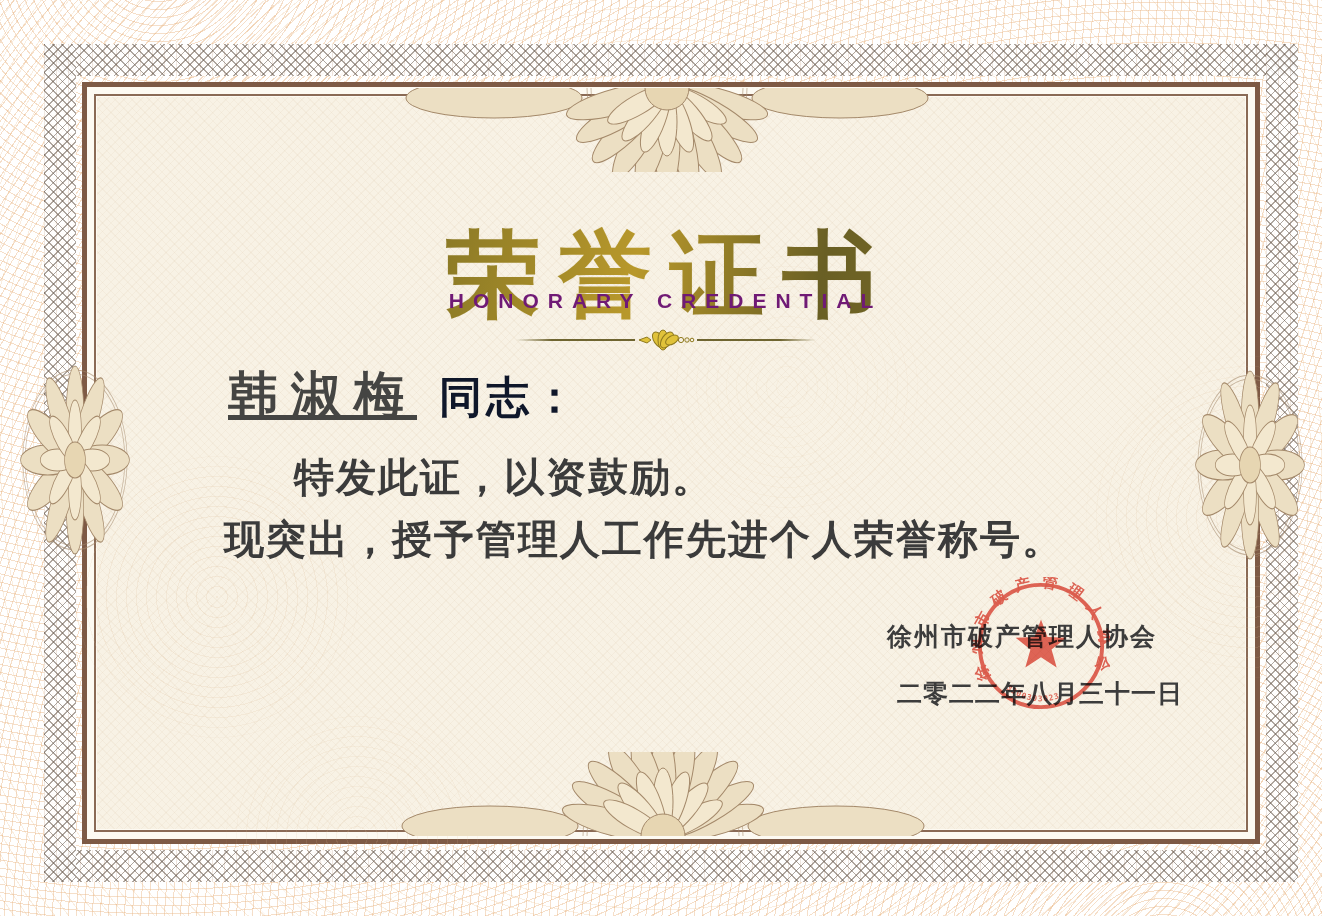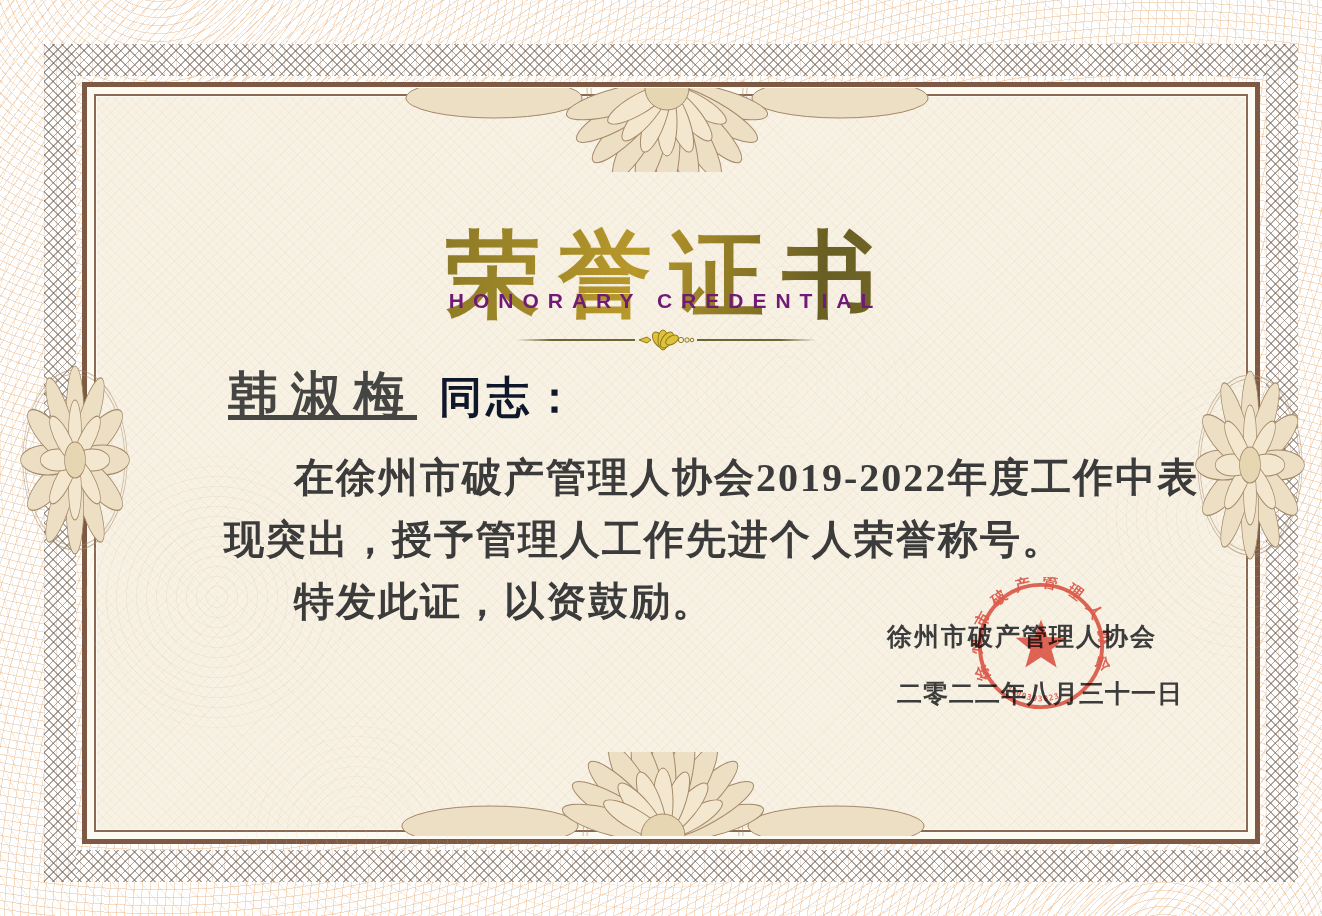--- a/index.html
+++ b/index.html
@@ -194,23 +194,22 @@
     </g>
   </svg>
   <div class="line r"></div>
 </div>
 
 <div class="recipient">
   <span class="name">韩淑梅</span><span class="salutation">同志：</span>
 </div>
 
 <div class="body-text">
-  <div class="line indent">在徐州市破产管理人协会2019-2022年度工作中表</div>
+  <div class="line indent">特发此证，以资鼓励。</div>
   <div class="line">现突出，授予管理人工作先进个人荣誉称号。</div>
-  <div class="line indent">特发此证，以资鼓励。</div>
 </div>
 
 <div class="sign-block">
   <div class="issuer">徐州市破产管理人协会</div>
   <div class="date">二零二二年八月三十一日</div>
 </div>
 
 <svg class="seal" viewBox="-70 -70 140 140">
   <g stroke="#e04f42" fill="none">
     <circle r="62" stroke-width="4" opacity=".95"></circle>

